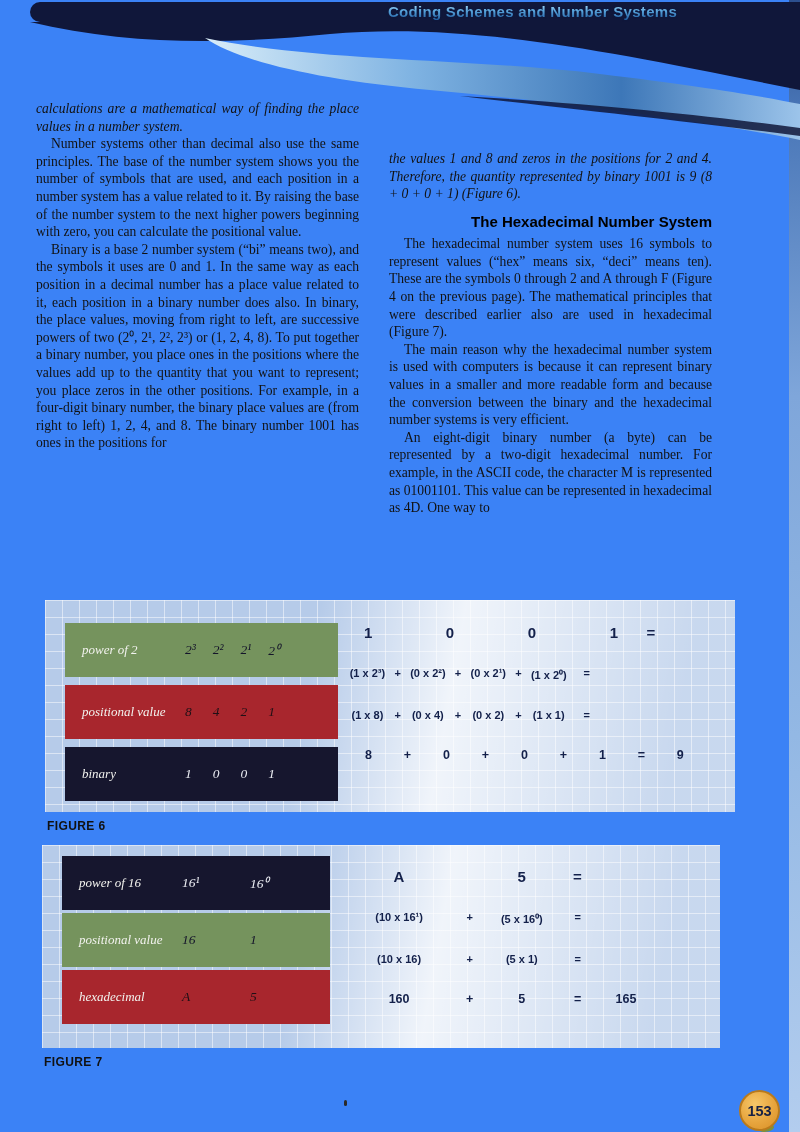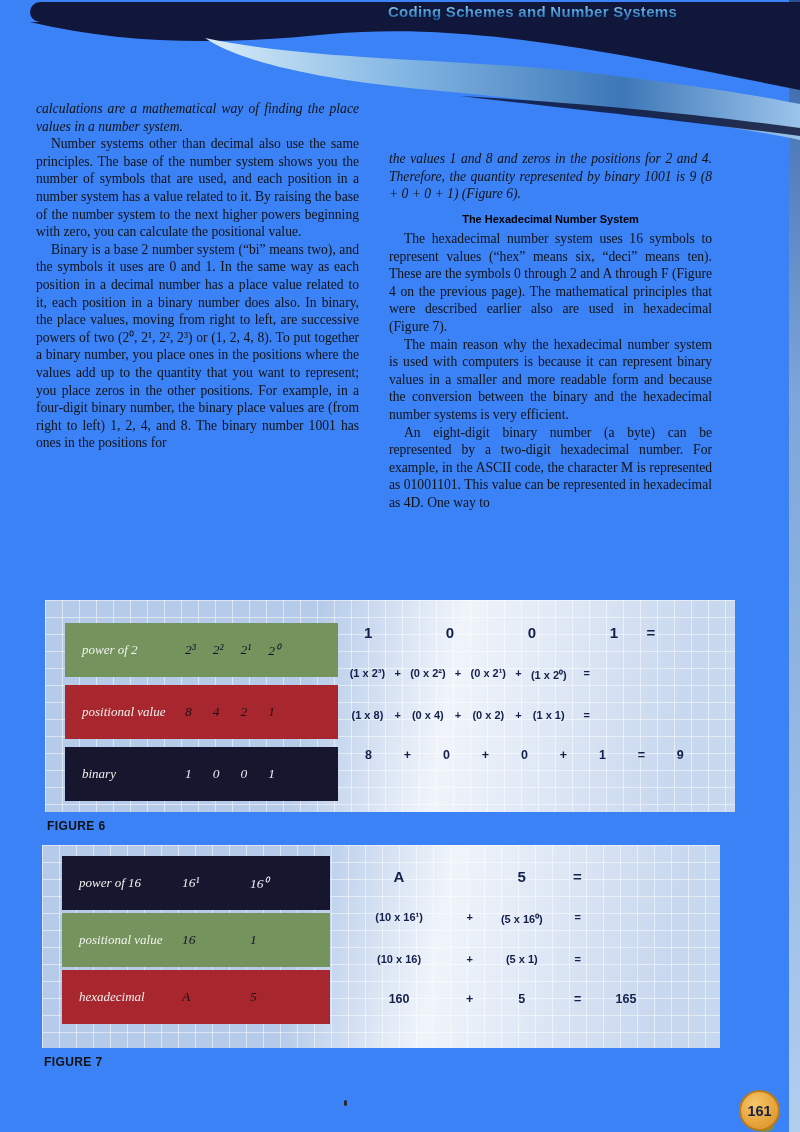--- a/index.html
+++ b/index.html
@@ -13,21 +13,21 @@
   .header-title{position:absolute;top:3px;left:350px;width:365px;text-align:center;
     font-family:"Liberation Sans",sans-serif;font-weight:bold;font-size:15px;letter-spacing:.3px;
     background:linear-gradient(180deg,#b8e4f8 0%,#5aa6dd 45%,#1d5a9e 100%);
     -webkit-background-clip:text;background-clip:text;color:transparent;
     filter:drop-shadow(0 0 1px rgba(10,20,60,.9));}
 
   .columns{position:absolute;top:100px;left:36px;width:676px;display:flex;gap:30px;z-index:2;}
   .col{width:323px;font-size:13.6px;line-height:1.295;text-align:justify;color:#121212;}
   .col p{margin:0;text-indent:15px;}
   .col p.noindent{text-indent:0;font-style:italic;}
-  .col h3{margin:9px 0 4px 0;font-family:"Liberation Sans",sans-serif;font-size:11px;color:#000;text-align:center;}
+  .col h3{margin:9px 0 4px 0;font-family:"Liberation Sans",sans-serif;font-size:15px;color:#000;text-align:right;}
   .col-right{padding-top:50px;}
 
   .figure{position:absolute;background-color:#b6cbe9;z-index:2;
     background-image:linear-gradient(rgba(255,255,255,.5) 1px,transparent 1px),
                      linear-gradient(90deg,rgba(255,255,255,.5) 1px,transparent 1px);
     background-size:17px 17px;}
   .figure::after{content:"";position:absolute;inset:0;z-index:1;pointer-events:none;
     background:linear-gradient(100deg,rgba(255,255,255,0) 38%,rgba(255,255,255,.8) 58%,rgba(255,255,255,.25) 90%);}
   .fig6{left:45px;top:600px;width:690px;height:212px;}
   .fig7{left:42px;top:845px;width:678px;height:203px;}
@@ -231,16 +231,16 @@
           <span class="calc-cell">165</span>
         </div>
       </div>
     <div class="fig-label">FIGURE 7</div>
   </div>
 
   <div class="stray"></div>
 
   <div class="page-leaf"></div>
   <div class="page-num">
-    <span>161</span>
+    <span>153</span>
   </div>
 
 </div>
 
 </body></html>

